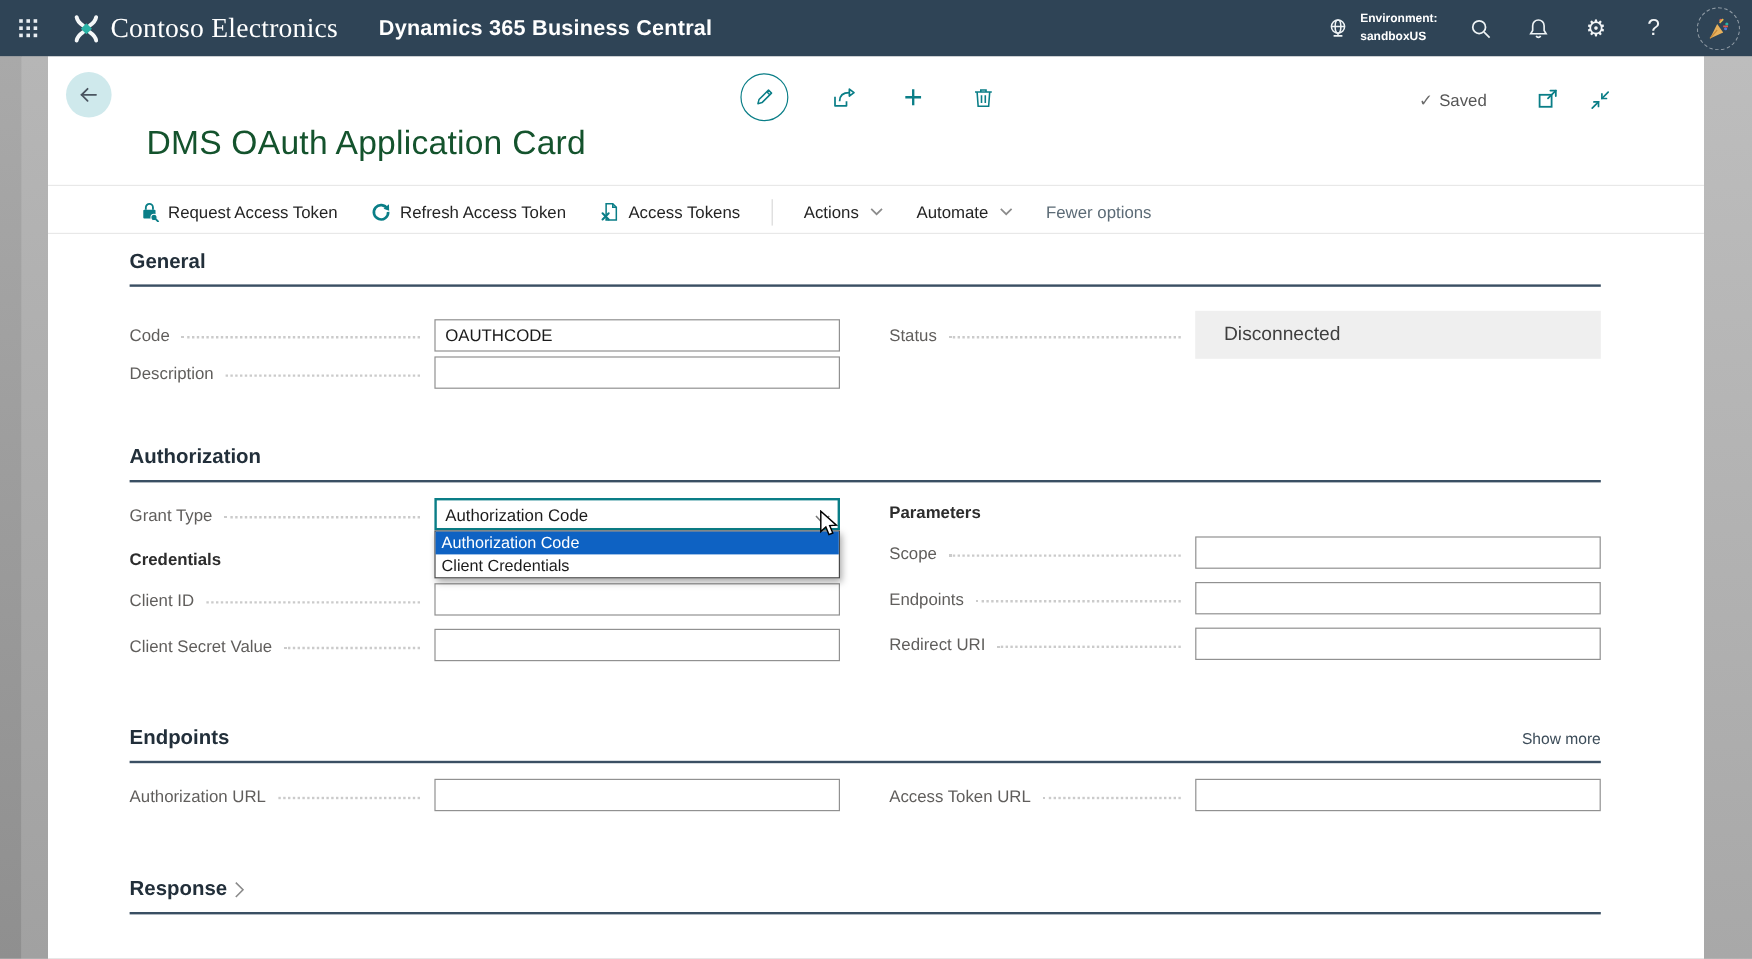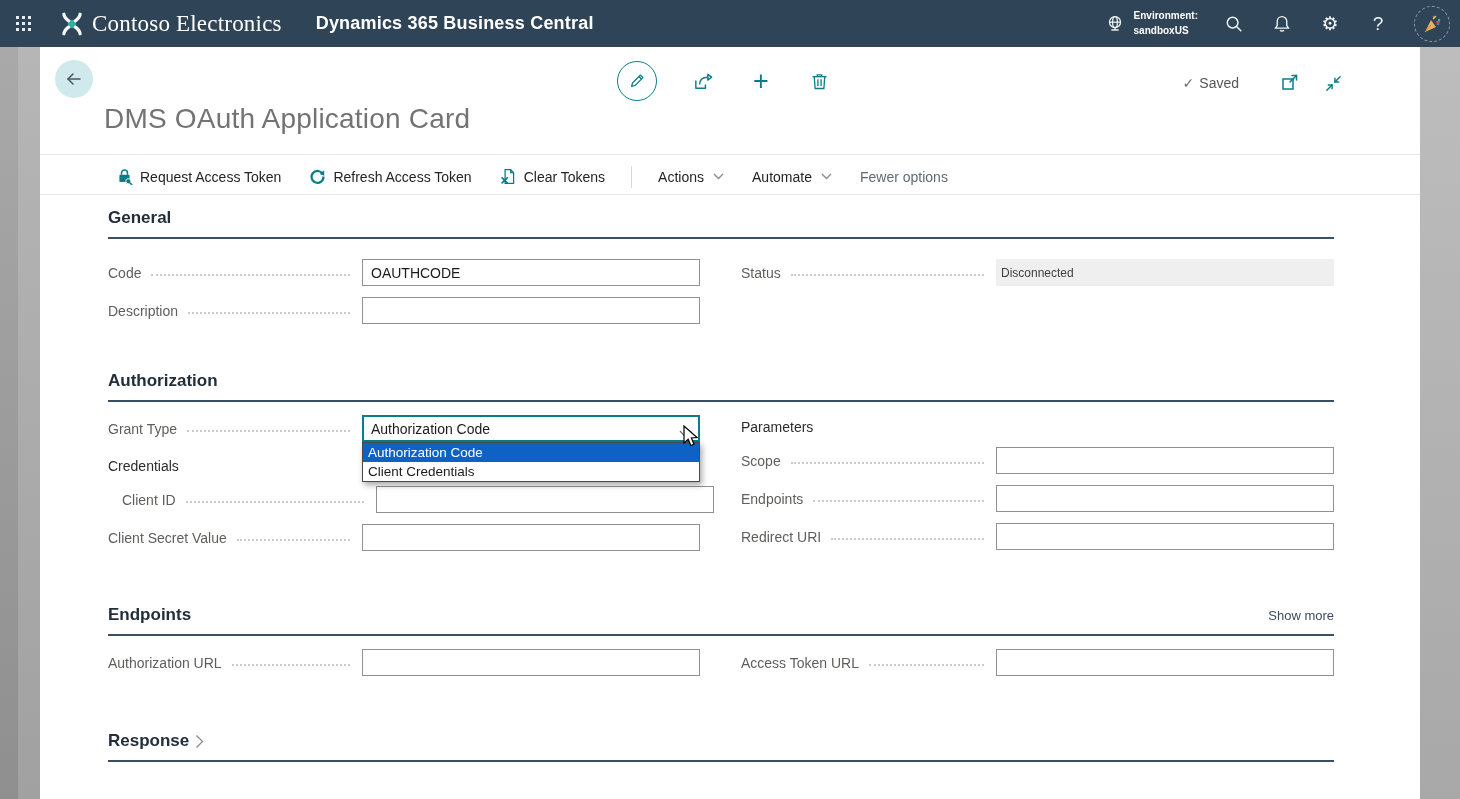--- a/index.html
+++ b/index.html
@@ -42,21 +42,21 @@
   .center-actions { position:absolute; top:14px; left:577px; height:40px; display:flex; align-items:center; gap:34px; }
   .edit-circle { width:40px; height:40px; border:1.4px solid #0a7e87; border-radius:50%;
     display:flex; align-items:center; justify-content:center; cursor:pointer; background:#fff; }
   .hdr-icon { width:24px; height:24px; display:flex; align-items:center; justify-content:center; cursor:pointer; }
   .plus-glyph { font-size:27px; color:#0a7e87; font-weight:400; line-height:1; }
 
   .save-state { position:absolute; top:24px; right:75px; display:flex; align-items:center; gap:19px; }
   .saved-chip { display:flex; align-items:center; gap:5px; color:#565656; font-size:14px; margin-right:20px; }
   .check-glyph { font-size:14px; color:#6a6a6a; }
 
-  .page-title { position:absolute; top:56px; left:64px; font-size:28px; font-weight:400; color:#737373; letter-spacing:.2px; }
+  .page-title { position:absolute; top:56px; left:82px; font-size:28px; font-weight:400; color:#14532d; letter-spacing:.2px; }
 
   .ribbon-line-top { position:absolute; top:107px; left:0; width:1380px; border-top:1px solid #e8e8e8; }
   .ribbon-line-bottom { position:absolute; top:147px; left:0; width:1380px; border-top:1px solid #e8e8e8; }
   .ribbon { position:absolute; top:113px; left:68px; height:33px; display:flex; align-items:center; gap:12px; }
   .rb-item { display:flex; align-items:center; gap:7px; font-size:14px; color:#242424; cursor:pointer; padding:4px 8px; }
   .rb-sep { width:1px; height:22px; background:#d9d9d9; margin:0 6px; }
   .rb-muted { color:#5c6b76; }
   .chev { display:inline-flex; margin-left:2px; }
 
   
@@ -68,26 +68,26 @@
   .sec-endpoints { top:558px; height:95px; }
   .sec-response { top:684px; }
   .show-more { margin-left:auto; font-size:13px; font-weight:400; color:#3c4c59; cursor:pointer; }
   .resp-chev { margin-left:6px; display:inline-flex; }
 
   .grid-row { position:absolute; display:flex; width:1226px; }
   .col { display:flex; align-items:center; }
   .col-l { width:592px; }
   .col-r { width:593px; margin-left:41px; }
   .f-label { font-size:14px; color:#605e5c; white-space:nowrap; }
-  .f-label-bold { font-size:14px; font-weight:400; color:#2c2c2c; white-space:nowrap; }
+  .f-label-bold { font-size:14px; font-weight:700; color:#2c2c2c; white-space:nowrap; }
   .leader { flex:1; border-bottom:2px dotted #cbcbcb; height:12px; margin:0 12px 6px 10px; min-width:20px; }
   .t-input { width:338px; height:27px; border:1px solid #919191; background:#fff; font-size:14px;
     color:#1b1b1b; padding:0 8px; font-family:"Liberation Sans", sans-serif; flex:none; }
-  .t-readonly { width:338px; height:27px; background:#efefef; font-size:12px; color:#3f3f3f;
-    display:flex; align-items:center; padding:0 5px; flex:none; }
+  .t-readonly { width:338px; height:40px; background:#efefef; font-size:16px; color:#3f3f3f;
+    display:flex; align-items:center; padding:0 24px; flex:none; }
 
   .abs-row { position:absolute; display:flex; align-items:center; }
   .row-l { left:0; width:592px; }
   .row-r { left:633px; width:593px; }
 
   
   .combo { position:relative; width:338px; height:27px; border:2px solid #0a7e87; background:#fff;
     display:flex; align-items:center; padding:0 24px 0 7px; cursor:pointer; flex:none; }
   .combo-value { font-size:14px; color:#1b1b1b; }
   .combo-chev { position:absolute; right:6px; top:8px; }
@@ -276,21 +276,21 @@
       </div>
       <div class="rb-item">
         <svg width="17" height="17" viewBox="0 0 20 20">
           <path d="M6 2 H12.5 L16 5.5 V18 H6 Z" fill="none" stroke="#0a7e87" stroke-width="1.5"></path>
           <path d="M12.5 2 V5.5 H16" fill="none" stroke="#0a7e87" stroke-width="1.5"></path>
           <g stroke="#0a7e87" stroke-width="2" stroke-linecap="round">
             <line x1="2.5" y1="11.5" x2="8.5" y2="17.5"></line>
             <line x1="8.5" y1="11.5" x2="2.5" y2="17.5"></line>
           </g>
         </svg>
-        <span>Clear Tokens</span>
+        <span>Access Tokens</span>
       </div>
       <div class="rb-sep"></div>
       <div class="rb-item">
         <span>Actions</span>
         <span class="chev">
           <svg width="11" height="7" viewBox="0 0 11 7">
               <polyline points="1,1 5.5,5.5 10,1" fill="none" stroke="#8b8b8b" stroke-width="1.4"></polyline>
             </svg>
         </span>
       </div>
@@ -353,21 +353,21 @@
       </div>
 
       <div class="dropdown">
         <div class="dd-option dd-selected">Authorization Code</div>
         <div class="dd-option">Client Credentials</div>
       </div>
 
       <div class="abs-row row-l" style="top:87px;">
         <span class="f-label-bold">Credentials</span>
       </div>
-      <div class="abs-row row-l" style="top:115px;margin-left:14px;">
+      <div class="abs-row row-l" style="top:115px;">
         <span class="f-label">Client ID</span>
         <span class="leader"></span>
         <input class="t-input" type="text" style="">
       </div>
       <div class="abs-row row-l" style="top:153px;">
         <span class="f-label">Client Secret Value</span>
         <span class="leader"></span>
         <input class="t-input" type="text" style="">
       </div>
 

